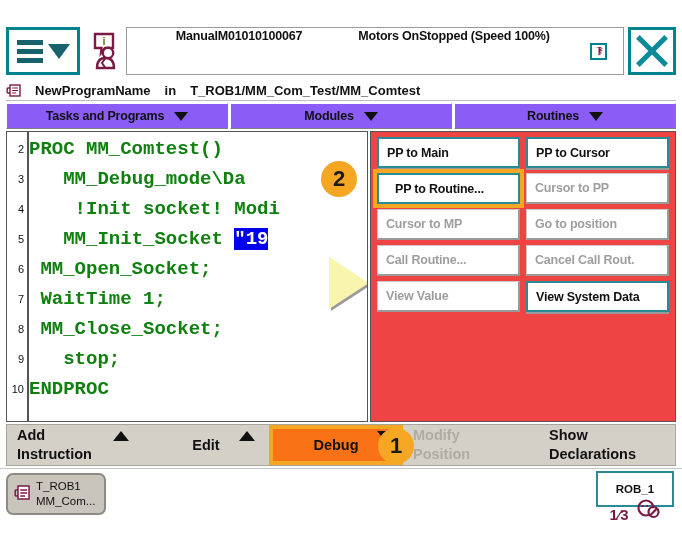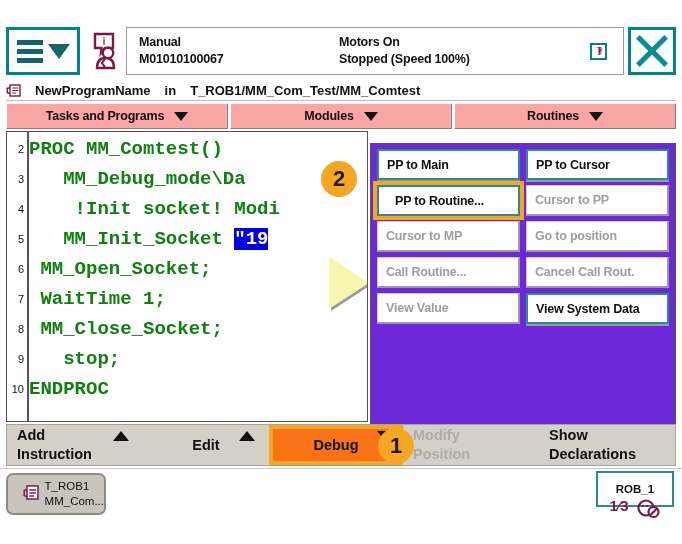--- a/index.html
+++ b/index.html
@@ -29,21 +29,21 @@
   .op-icon{
     width:44px;height:48px;flex:none;display:flex;align-items:center;justify-content:center;
     background:#ffffff;
   }
 
   .status-frame{
     flex:1;height:48px;border:1px solid #9a9a9a;background:#ffffff;
     display:flex;align-items:center;box-sizing:border-box;position:relative;
     margin-left:2px;
   }
-  .status-col{display:flex;flex-direction:column;justify-content:center;height:100%;}
+  .status-col{display:flex;flex-direction:row;justify-content:center;height:100%;}
   .status-col .l1,.status-col .l2{font-size:12.5px;font-weight:bold;color:#111;line-height:17px;letter-spacing:-0.2px;}
   .col-mode{width:200px;padding-left:12px;}
   .col-motor{width:230px;}
   .status-icon-wrap{margin-left:auto;margin-right:16px;}
   .flagicon{width:17px;height:17px;border:2px solid #00838f;background:#ffffff;display:flex;align-items:center;justify-content:center;box-sizing:border-box;}
 
   .close-box{
     width:48px;height:48px;border:3px solid #00838f;background:#ffffff;flex:none;margin-left:4px;
     box-sizing:border-box;position:relative;
   }
@@ -60,21 +60,21 @@
     display:flex;align-items:center;gap:14px;font-size:13px;font-weight:bold;color:#111;
     border-bottom:1px solid #bdbdbd;
   }
   .bc-icon{width:15px;height:15px;flex:none;}
 
   
   .tabrow{
     position:absolute;left:6px;top:103px;width:670px;height:26px;display:flex;gap:2px;
   }
   .tabbtn{
-    flex:1;background:#fca5a5;border:1px solid #ffffff;border-right-color:#808080;border-bottom-color:#808080;
+    flex:1;background:#8b5cf6;border:1px solid #ffffff;border-right-color:#808080;border-bottom-color:#808080;
     display:flex;align-items:center;justify-content:center;gap:10px;
     font-size:12.5px;font-weight:bold;color:#111;box-sizing:border-box;position:relative;
   }
   .tabbtn .cap{letter-spacing:-0.2px;}
   .tri-down{width:0;height:0;border-left:7px solid transparent;border-right:7px solid transparent;border-top:9px solid #111;}
 
   
   .editor{
     position:absolute;left:6px;top:131px;width:362px;height:291px;
     background:#ffffff;border:1px solid #555;box-sizing:border-box;
@@ -96,22 +96,22 @@
   }
   .sel{background:#0000ee;color:#ffffff;}
 
   
   .pp-arrow{position:absolute;left:300px;top:125px;width:0;height:0;
     border-top:26px solid transparent;border-bottom:26px solid transparent;
     border-left:40px solid #f7f5ae;filter:drop-shadow(2px 2px 0px #9a9a9a);}
 
   
   .panel{
-    position:absolute;left:370px;top:143px;width:306px;height:291px;
-    background:#6d28d9;border:1px solid #555;box-sizing:border-box;
+    position:absolute;left:370px;top:131px;width:306px;height:291px;
+    background:#ef4444;border:1px solid #555;box-sizing:border-box;
     padding:5px 6px;
   }
   .pgrid{display:grid;grid-template-columns:1fr 1fr;gap:5px 6px;}
   .pbtn{
     height:31px;display:flex;align-items:center;padding-left:8px;box-sizing:border-box;
     font-size:12.5px;font-weight:bold;letter-spacing:-0.2px;
     background:#ffffff;
   }
   .pbtn.enabled{border:2px solid #2b8a94;color:#111;border-bottom-color:#2b8a94;
     box-shadow:0 2px 0 0 #9a9a9a;}
@@ -137,30 +137,30 @@
     border-left:8px solid transparent;border-right:8px solid transparent;border-top:10px solid #111;}
 
   
   .taskbar{
     position:absolute;left:0px;top:468px;width:682px;height:52px;
     background:#ffffff;border-top:1px solid #c9c9c9;box-sizing:border-box;
   }
   .taskitem{
     position:absolute;left:6px;top:4px;width:100px;height:42px;
     background:#c9c5bd;border:2px solid #8f8b84;border-radius:7px;box-sizing:border-box;
-    display:flex;align-items:center;gap:5px;padding-left:6px;justify-content:flex-end;
+    display:flex;align-items:center;gap:5px;padding-left:6px;
   }
   .taskitem .tlabels{display:flex;flex-direction:column;font-size:11.5px;color:#111;line-height:15px;}
   .robstatus{
     position:absolute;right:8px;top:2px;width:78px;height:36px;
     border:2px solid #2b8a94;background:#ffffff;box-sizing:border-box;
     display:flex;flex-direction:column;align-items:center;padding-top:10px;
   }
   .robstatus .rname{font-size:11.5px;font-weight:bold;color:#111;line-height:13px;}
-  .robrow{display:flex;align-items:flex-start;gap:6px;margin-top:1px;}
+  .robrow{display:flex;align-items:flex-end;gap:6px;margin-top:1px;}
   .frac{font-size:15px;color:#7b1b45;font-weight:bold;}
 
   
   .badge{
     position:absolute;width:36px;height:36px;border-radius:50%;
     background:#f5a623;color:#1a1a1a;font-size:22px;font-weight:bold;
     display:flex;align-items:center;justify-content:center;z-index:40;
     font-family:"Liberation Sans",sans-serif;
   }
   #badge2{left:321px;top:161px;}

